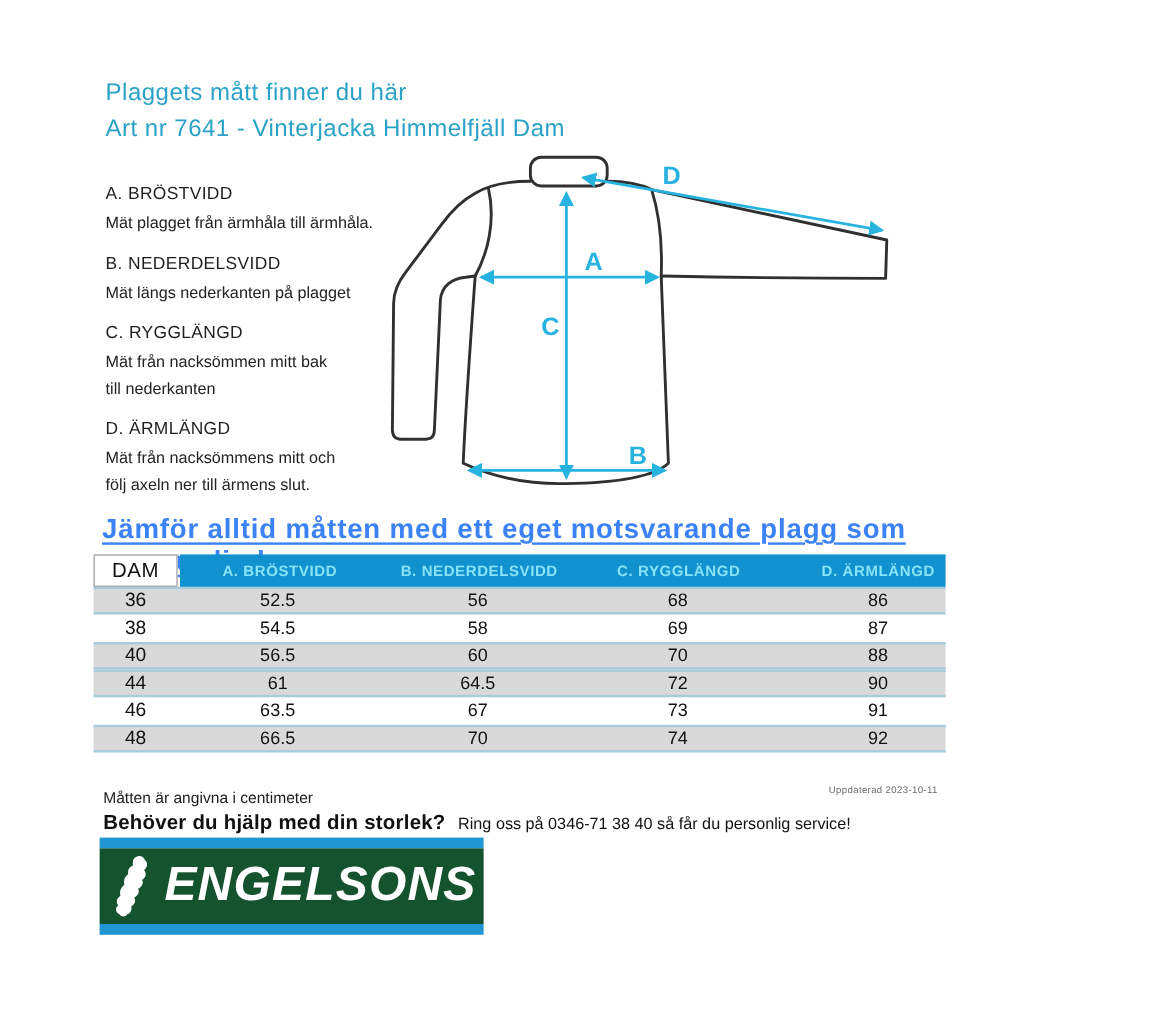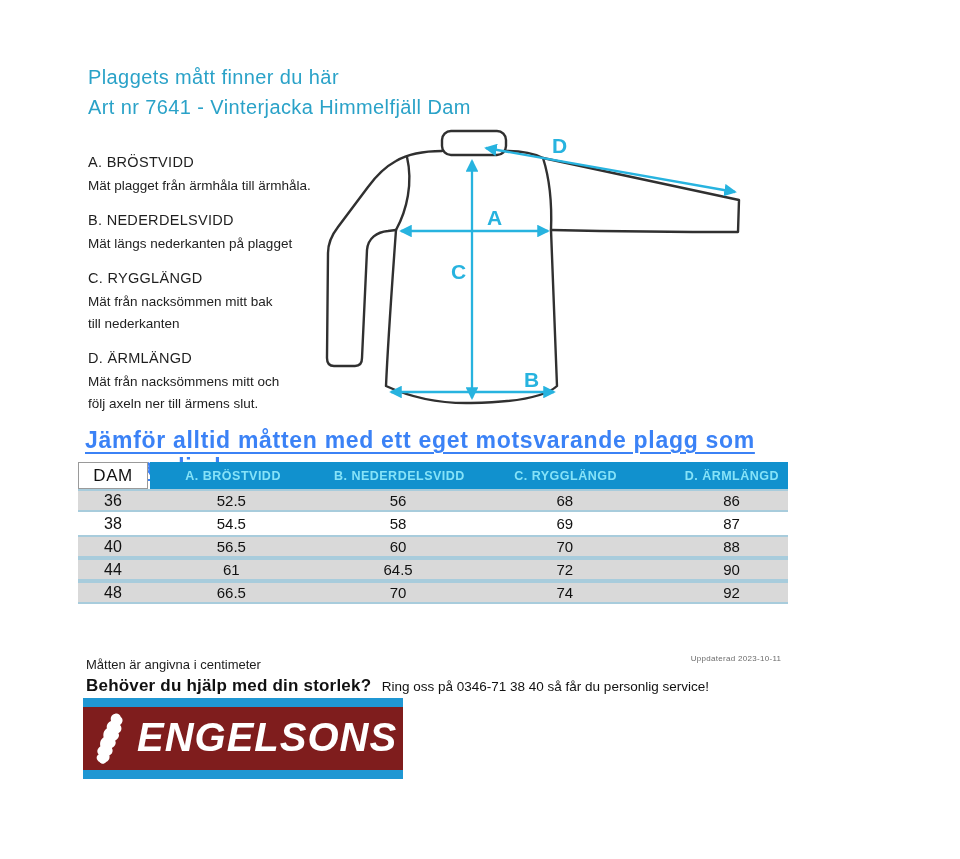--- a/index.html
+++ b/index.html
@@ -111,21 +111,21 @@
   .help-rest { font-size: 13.5px; margin-left: 6px; }
 
   
   .logo {
     position: absolute; left: 83px; top: 698px;
     width: 320px; height: 81px;
     display: flex; flex-direction: column;
   }
   .logo-stripe { height: 9px; background: #2097D3; }
   .logo-bar {
-    flex: 1; background: #7f1d1d;
+    flex: 1; background: #14532d;
     display: flex; align-items: center;
     padding-left: 10px;
   }
   .sweden-svg { width: 36px; height: 54px; margin-right: 8px; flex: none; }
   .logo-text {
     color: #ffffff;
     font-size: 40px;
     font-weight: bold;
     font-style: italic;
     letter-spacing: 1px;
@@ -229,20 +229,27 @@
       <div class="val-cell">70</div>
       <div class="val-cell">88</div>
     </div>
     <div class="t-row gray">
       <div class="size-cell">44</div>
       <div class="val-cell">61</div>
       <div class="val-cell">64.5</div>
       <div class="val-cell">72</div>
       <div class="val-cell">90</div>
     </div>
+    <div class="t-row">
+      <div class="size-cell">46</div>
+      <div class="val-cell">63.5</div>
+      <div class="val-cell">67</div>
+      <div class="val-cell">73</div>
+      <div class="val-cell">91</div>
+    </div>
     <div class="t-row gray">
       <div class="size-cell">48</div>
       <div class="val-cell">66.5</div>
       <div class="val-cell">70</div>
       <div class="val-cell">74</div>
       <div class="val-cell">92</div>
     </div>
   </div>
 
   <div class="updated-note">Uppdaterad  2023-10-11</div>

